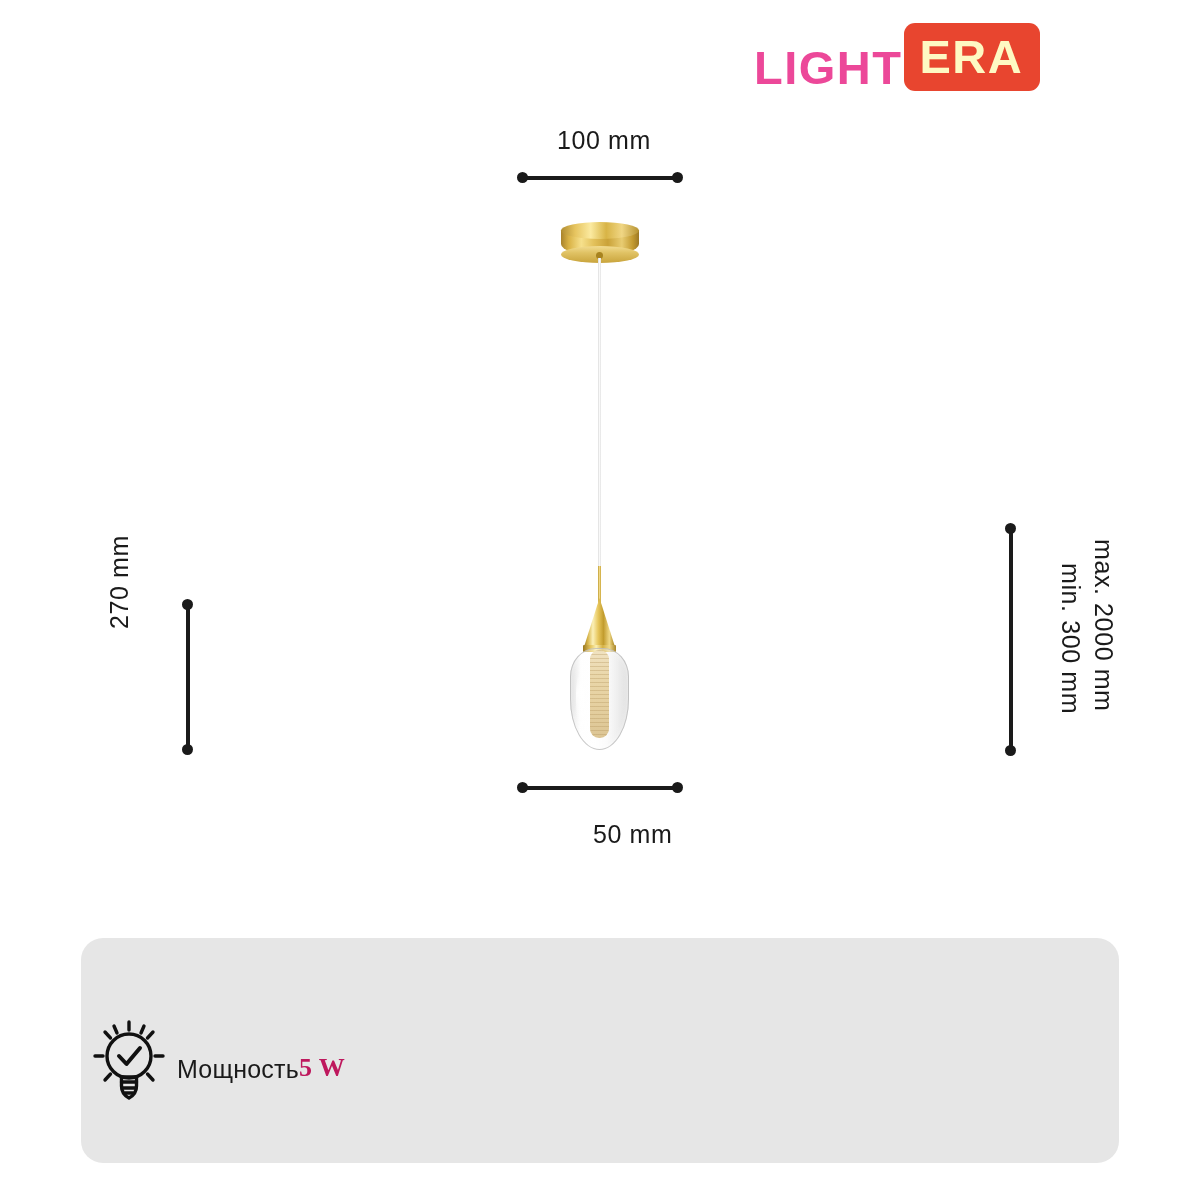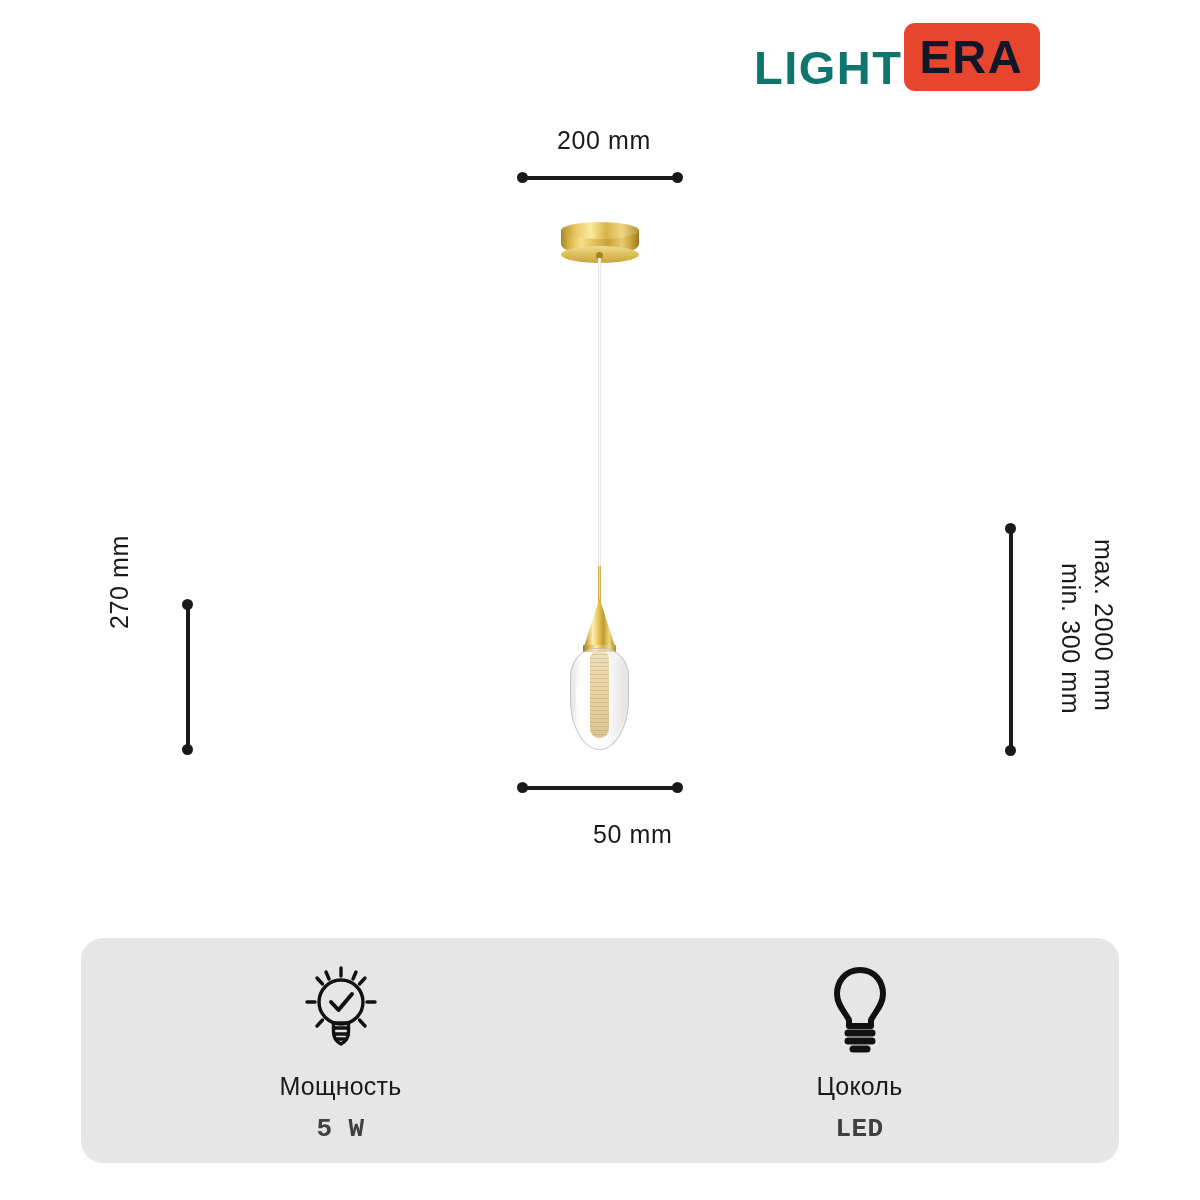--- a/index.html
+++ b/index.html
@@ -25,38 +25,38 @@
     top: 26px;
     left: 754px;
     display: flex;
     align-items: center;
     height: 62px;
   }
   #logo-light {
     font-size: 47px;
     font-weight: bold;
     letter-spacing: 1.5px;
-    color: #0f766e;
+    color: #ec4899;
     line-height: 1;
     font-family: "Liberation Sans", sans-serif;
     margin-top: 20px;
   }
   #logo-era-box {
     background: #e8452f;
     border-radius: 11px;
     padding: 10px 17px 11px 15px;
     margin-left: 2px;
     display: flex;
     align-items: center;
   }
   #logo-era {
     font-size: 47px;
     font-weight: bold;
     letter-spacing: 1.5px;
-    color: #0f172a;
+    color: #fef9c3;
     line-height: 1;
     font-family: "Liberation Sans", sans-serif;
   }
 
   
   .dim-line-h {
     position: absolute;
     height: 4px;
     background: #1a1a1a;
     border-radius: 2px;
@@ -241,21 +241,21 @@
     width: 1038px;
     height: 225px;
     background: #e6e6e6;
     border-radius: 22px;
     display: flex;
     align-items: stretch;
   }
   .spec-col {
     flex: 1;
     display: flex;
-    flex-direction: column;
+    flex-direction: row;
     align-items: center;
     justify-content: flex-start;
     padding-top: 22px;
   }
   .spec-icon {
     height: 96px;
     display: flex;
     align-items: center;
     justify-content: center;
   }
@@ -263,38 +263,38 @@
     margin-top: 16px;
     font-size: 25px;
     color: #1a1a1a;
     letter-spacing: 0.2px;
     font-family: "Liberation Sans", sans-serif;
   }
   .spec-value {
     margin-top: 13px;
     font-size: 26px;
     font-weight: bold;
-    color: #404040;
+    color: #be185d;
     letter-spacing: 0.4px;
-    font-family: Liberation Mono, monospace;
+    font-family: Liberation Serif, serif;
   }
 </style>
 </head>
 <body>
 
 <div id="page">
 
   <div id="logo">
     <span id="logo-light">LIGHT</span>
     <span id="logo-era-box">
       <span id="logo-era">ERA</span>
     </span>
   </div>
 
-  <div class="dim-label" style="left:557px; top:126px;">200 mm</div>
+  <div class="dim-label" style="left:557px; top:126px;">100 mm</div>
   <div class="dim-line-h" style="left:522px; top:176px; width:155px;"></div>
   <div class="dot" style="left:517px; top:172px;"></div>
   <div class="dot" style="left:672px; top:172px;"></div>
 
   <div id="lamp">
     <div id="canopy-side"></div>
     <div id="canopy-bottom"></div>
     <div id="canopy-top"></div>
     <div id="canopy-screw"></div>
 
@@ -346,29 +346,17 @@
           <line x1="14" y1="42" x2="22" y2="42"></line>
           <line x1="24" y1="66" x2="29.5" y2="60"></line>
           <line x1="33" y1="12" x2="36" y2="19"></line>
           <line x1="63" y1="12" x2="60" y2="19"></line>
         </svg>
       </div>
       <div class="spec-title">Мощность</div>
       <div class="spec-value">5 W</div>
     </div>
 
-    <div class="spec-col">
-      <div class="spec-icon">
-        <svg width="96" height="96" viewBox="0 0 96 96" fill="none" stroke="#111111" stroke-width="6" stroke-linecap="round" stroke-linejoin="round">
-          <path d="M48 10 C33 10 25 22 25 34 C25 45 33 52 37 60 L37 66 L59 66 L59 60 C63 52 71 45 71 34 C71 22 63 10 48 10 Z" fill="none"></path>
-          <line x1="36" y1="73" x2="60" y2="73" stroke-width="7"></line>
-          <line x1="36" y1="81" x2="60" y2="81" stroke-width="7"></line>
-          <line x1="41" y1="89" x2="55" y2="89" stroke-width="7"></line>
-        </svg>
-      </div>
-      <div class="spec-title">Цоколь</div>
-      <div class="spec-value">LED</div>
-    </div>
 
 
   </div>
 
 </div>
 
 </body></html>

